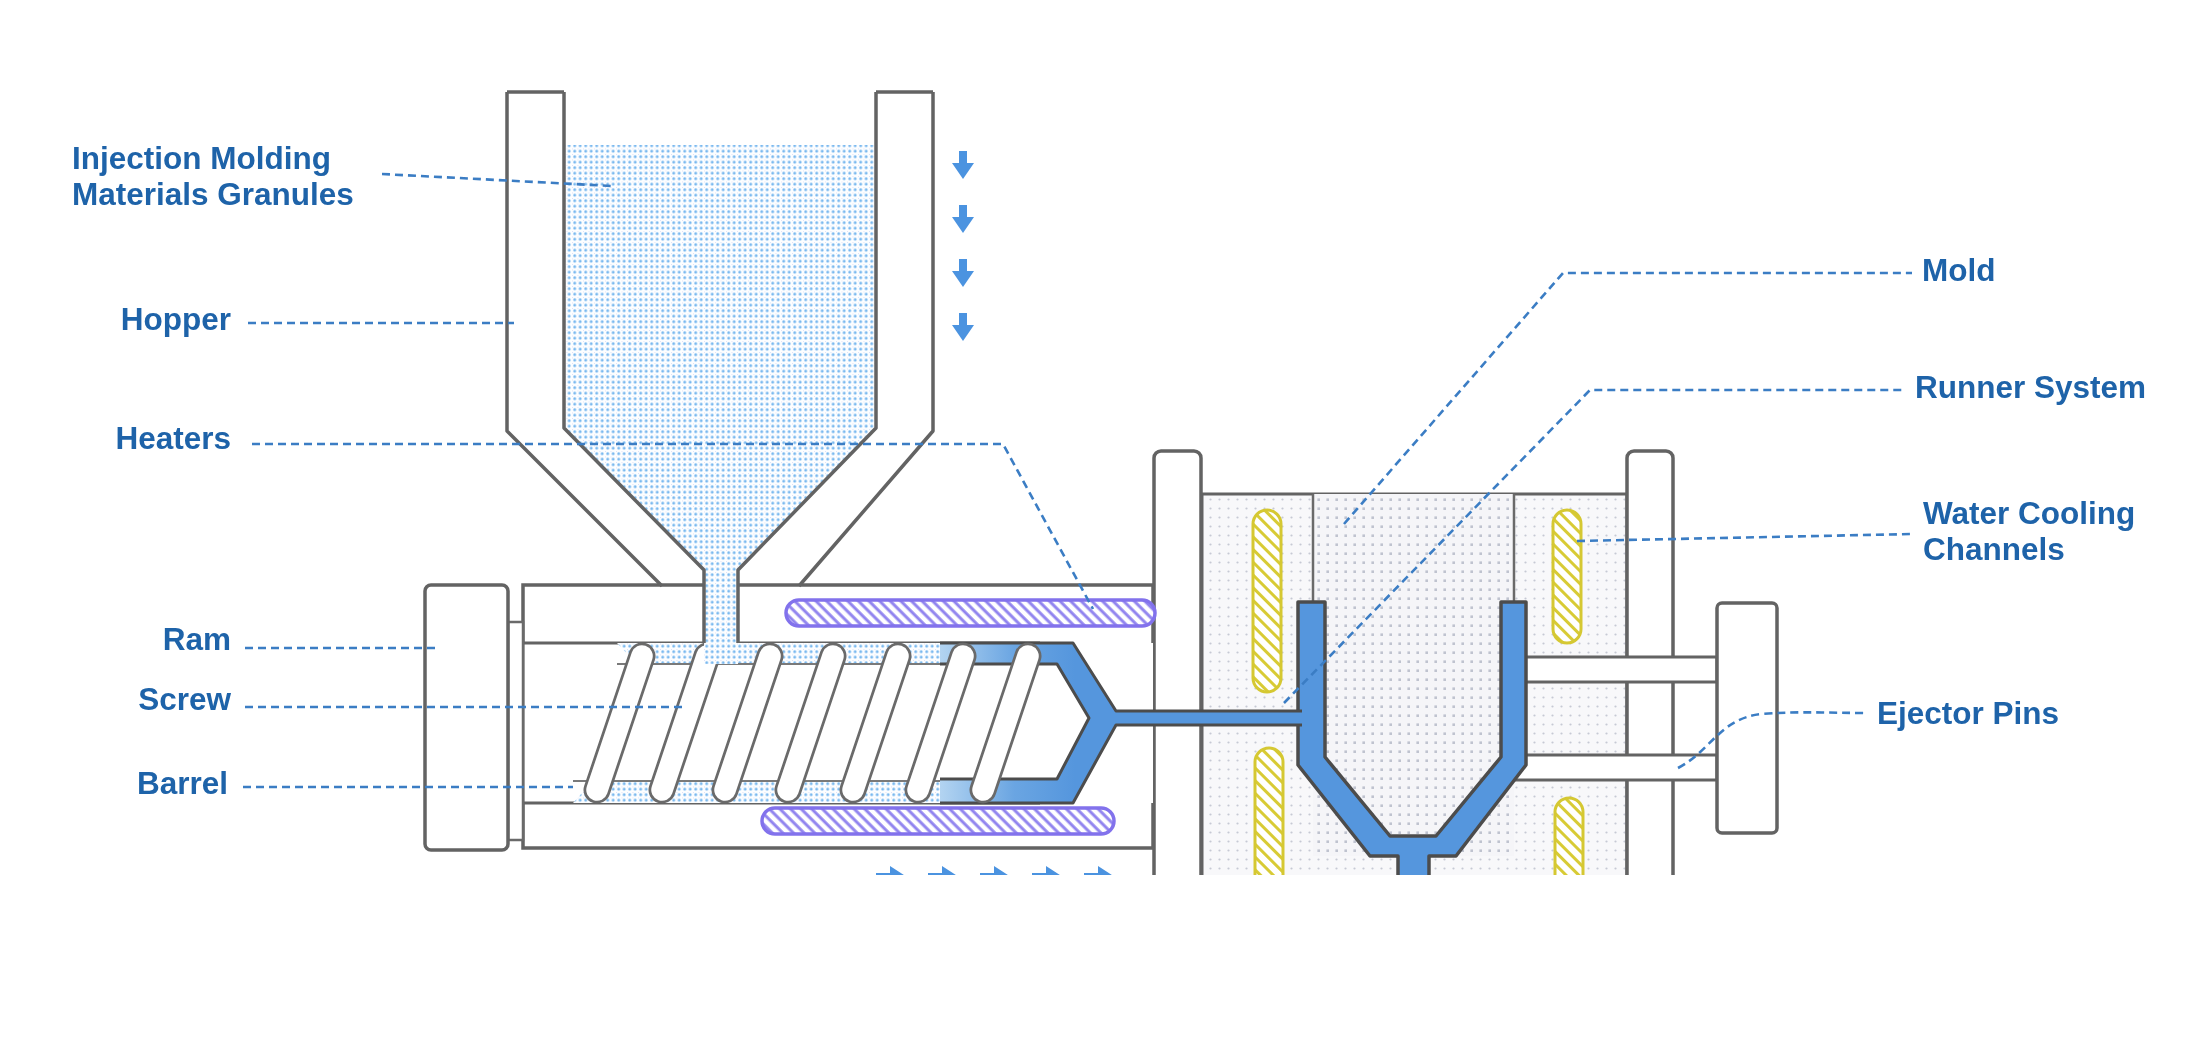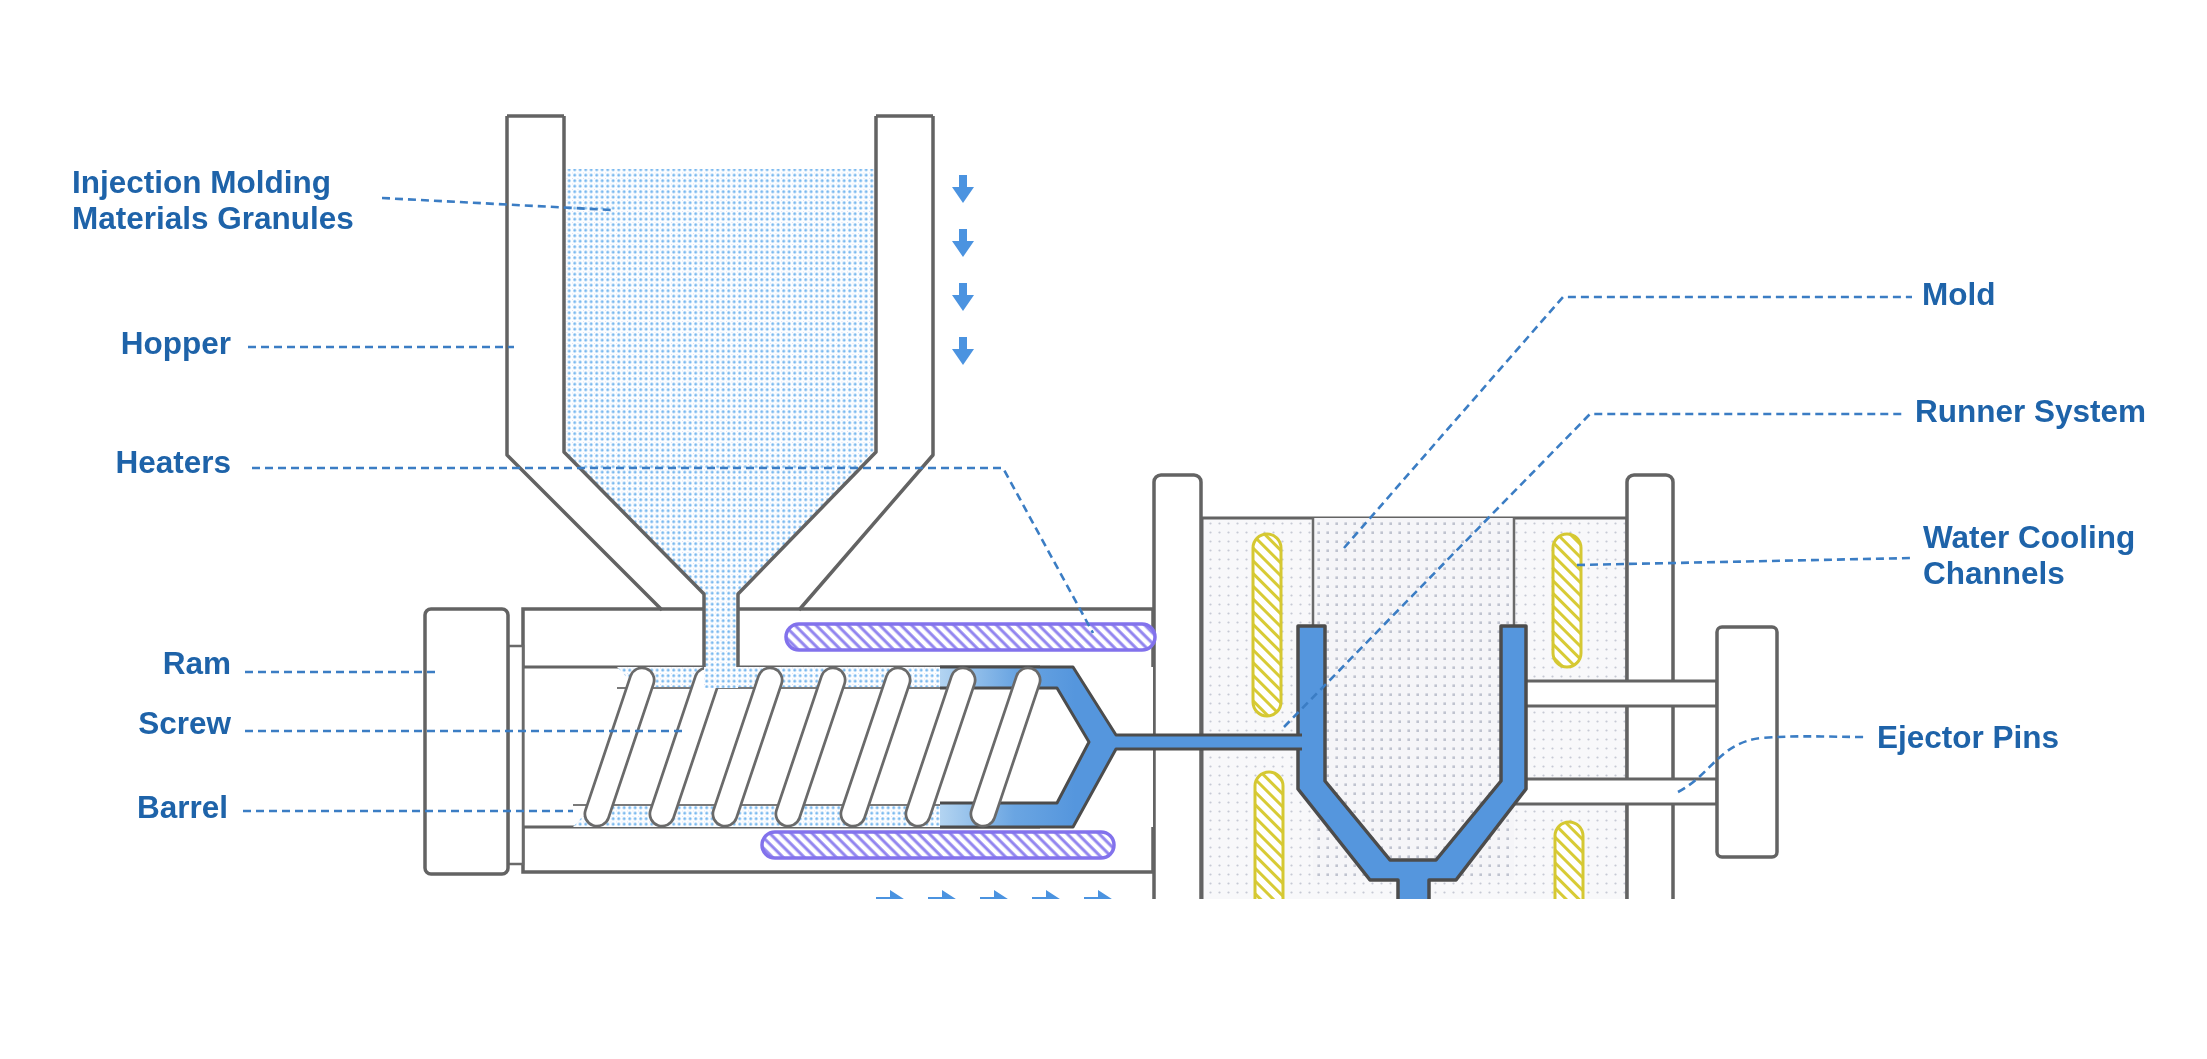--- a/index.html
+++ b/index.html
@@ -1,16 +1,16 @@
 <!DOCTYPE html>
 <html><head>
 <meta charset="utf-8">
 <style>
   html,body{margin:0;padding:0;background:#ffffff;}
-  .stage{position:relative;width:2207px;height:875px;background:#fff;overflow:hidden;margin-top:24px;}
+  .stage{position:relative;width:2207px;height:875px;background:#fff;overflow:hidden;}
   svg{display:block;}
   text{font-family:"Liberation Sans", sans-serif;font-weight:bold;fill:#1e63a9;}
   .lbl{font-size:31.5px;}
   .leader{fill:none;stroke:#3b7dc4;stroke-width:2.6;stroke-dasharray:8 5;}
   .outline{stroke:#636363;stroke-width:3.5;fill:#ffffff;}
   .thinline{stroke:#6a6a6a;stroke-width:2.5;fill:none;}
 </style>
 </head>
 <body>
 

